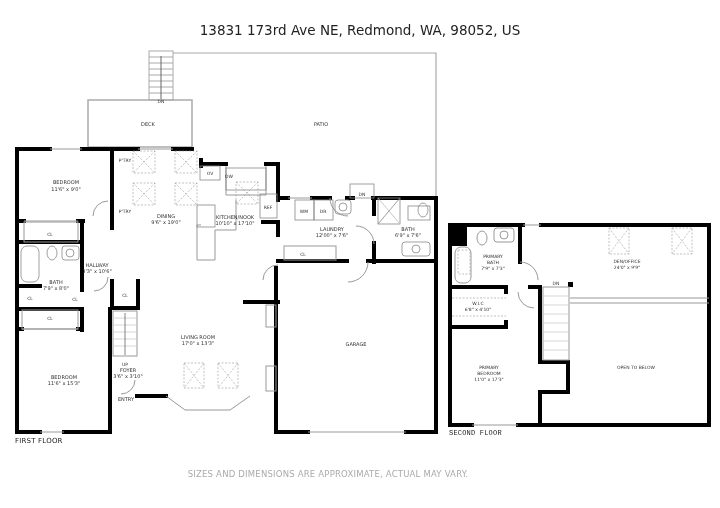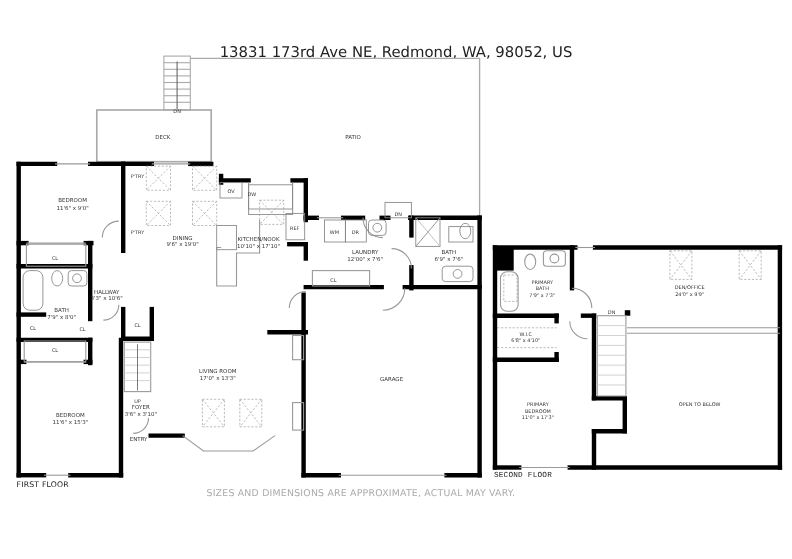--- a/index.html
+++ b/index.html
@@ -1,18 +1,18 @@
 <!DOCTYPE html>
 <html><head>
   <meta charset="utf-8">
   <style>
     html, body { margin: 0; padding: 0; background: #ffffff; }
     body { width: 720px; height: 508px; position: relative; overflow: hidden; font-family: "DejaVu Sans", sans-serif; }
-    .title { position: absolute; top: 40px; left: 0; width: 720px; text-align: center; font-size: 13.5px; color: #222; font-family: "DejaVu Sans", sans-serif; }
-    .disclaimer { position: absolute; top: 444px; left: 0; width: 656px; text-align: center; font-size: 8.5px; color: #aaa; letter-spacing: 0.2px; }
+    .title { position: absolute; top: 22px; left: 0; width: 720px; text-align: center; font-size: 13.5px; color: #222; font-family: "DejaVu Sans", sans-serif; }
+    .disclaimer { position: absolute; top: 469px; left: 0; width: 656px; text-align: center; font-size: 8.5px; color: #aaa; letter-spacing: 0.2px; }
     .floor-label { position: absolute; font-size: 7px; color: #222; letter-spacing: 0.2px; }
     svg { position: absolute; top: 0; left: 0; }
     .lbl { font-family: "DejaVu Sans", sans-serif; font-size: 5px; fill: #333; text-anchor: middle; }
     .lbl-s { font-family: "DejaVu Sans", sans-serif; font-size: 4.5px; fill: #333; text-anchor: middle; }
   </style>
 </head>
 <body>
 
 <div class="title">13831 173rd Ave NE, Redmond, WA, 98052, US</div>
 

